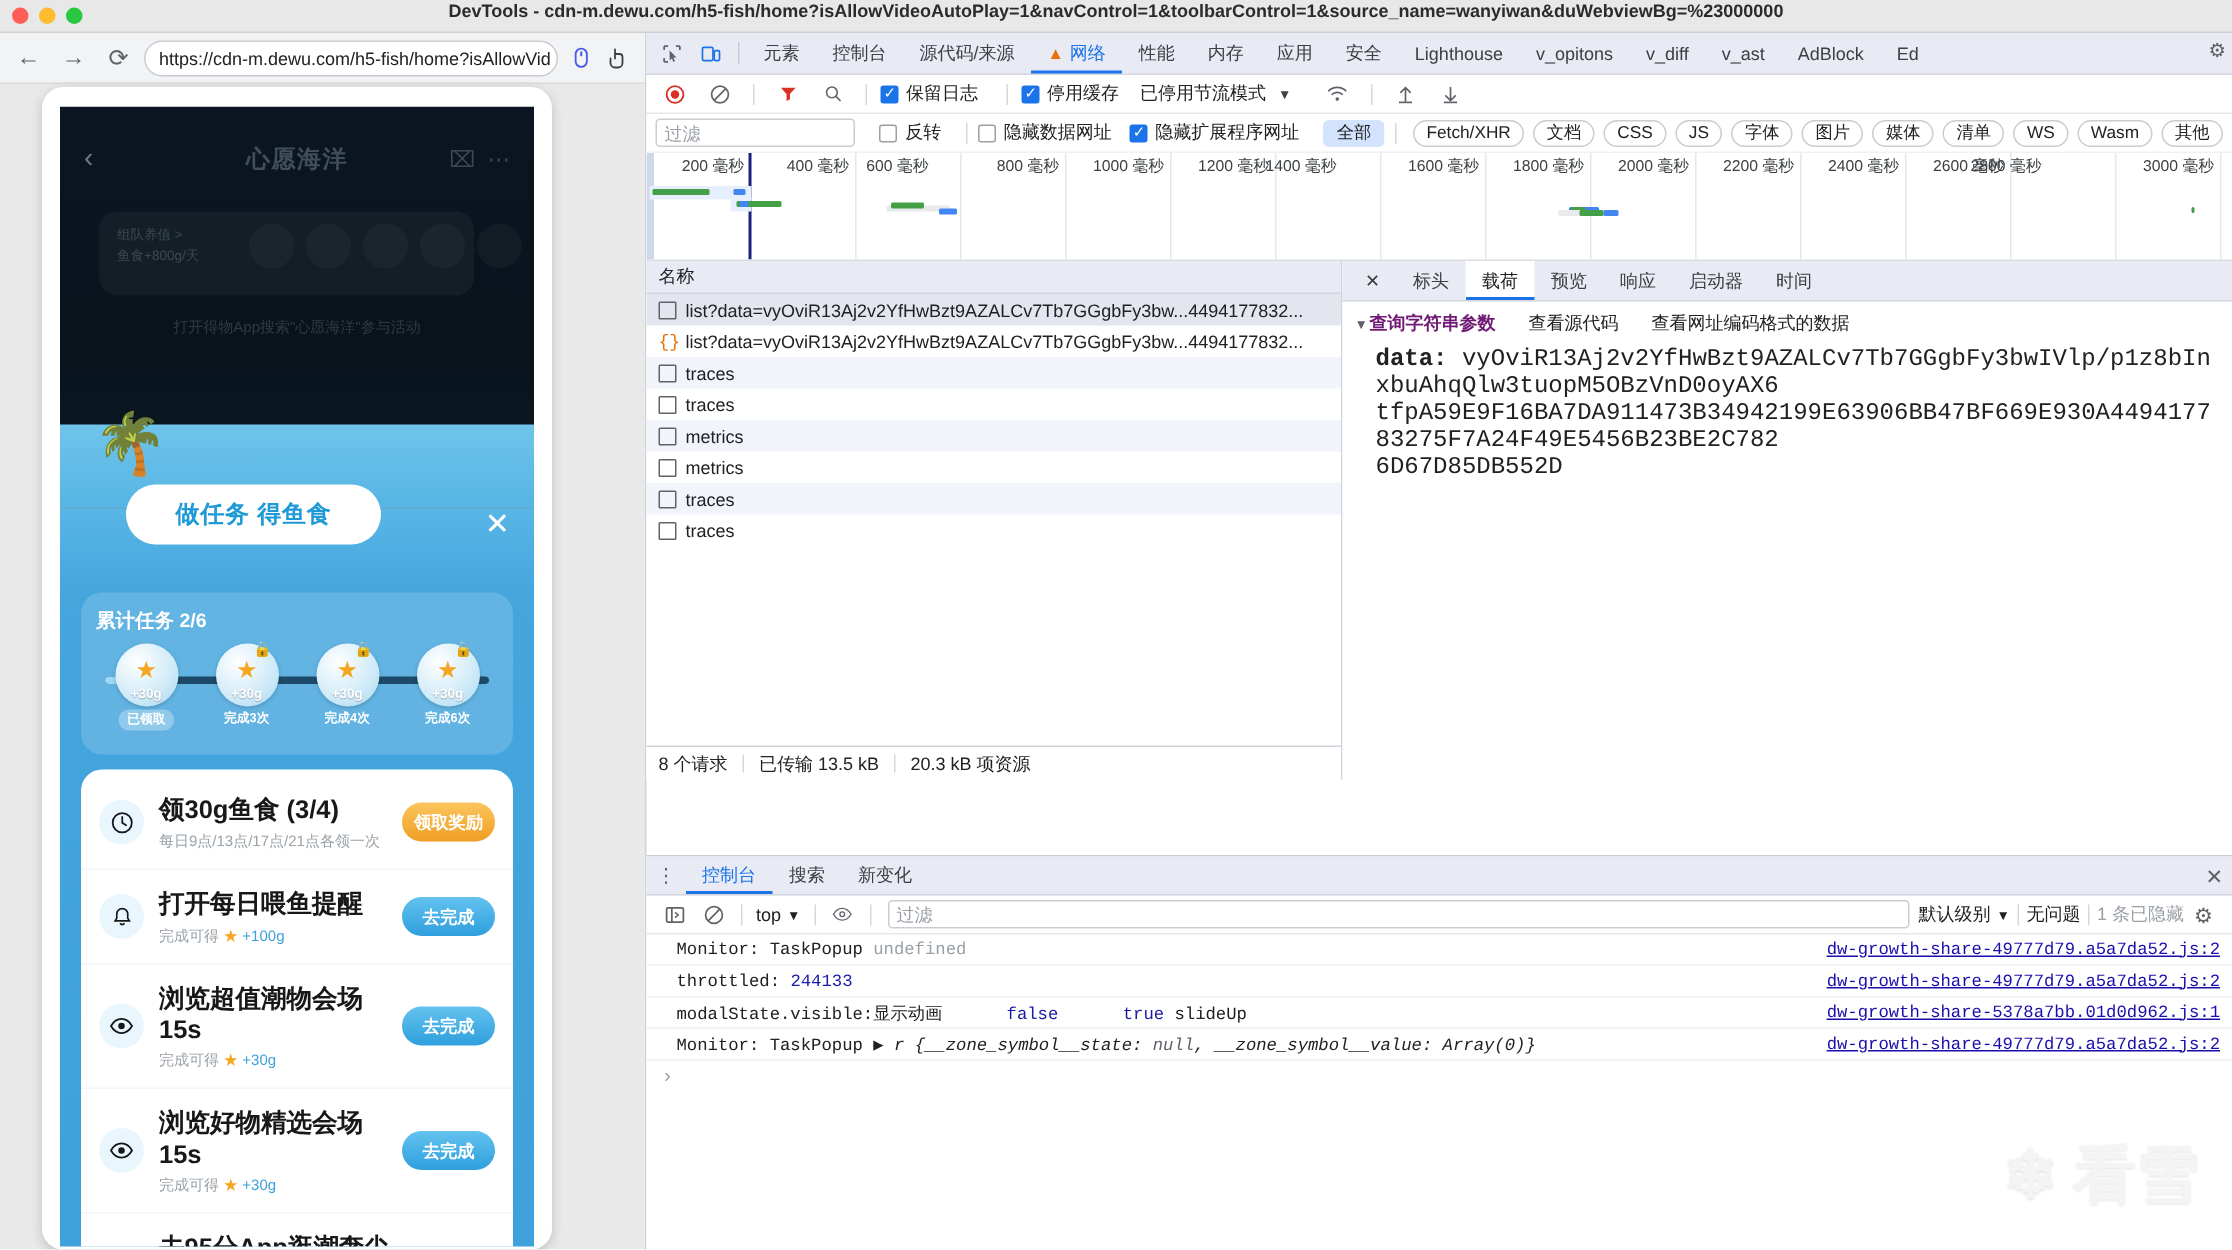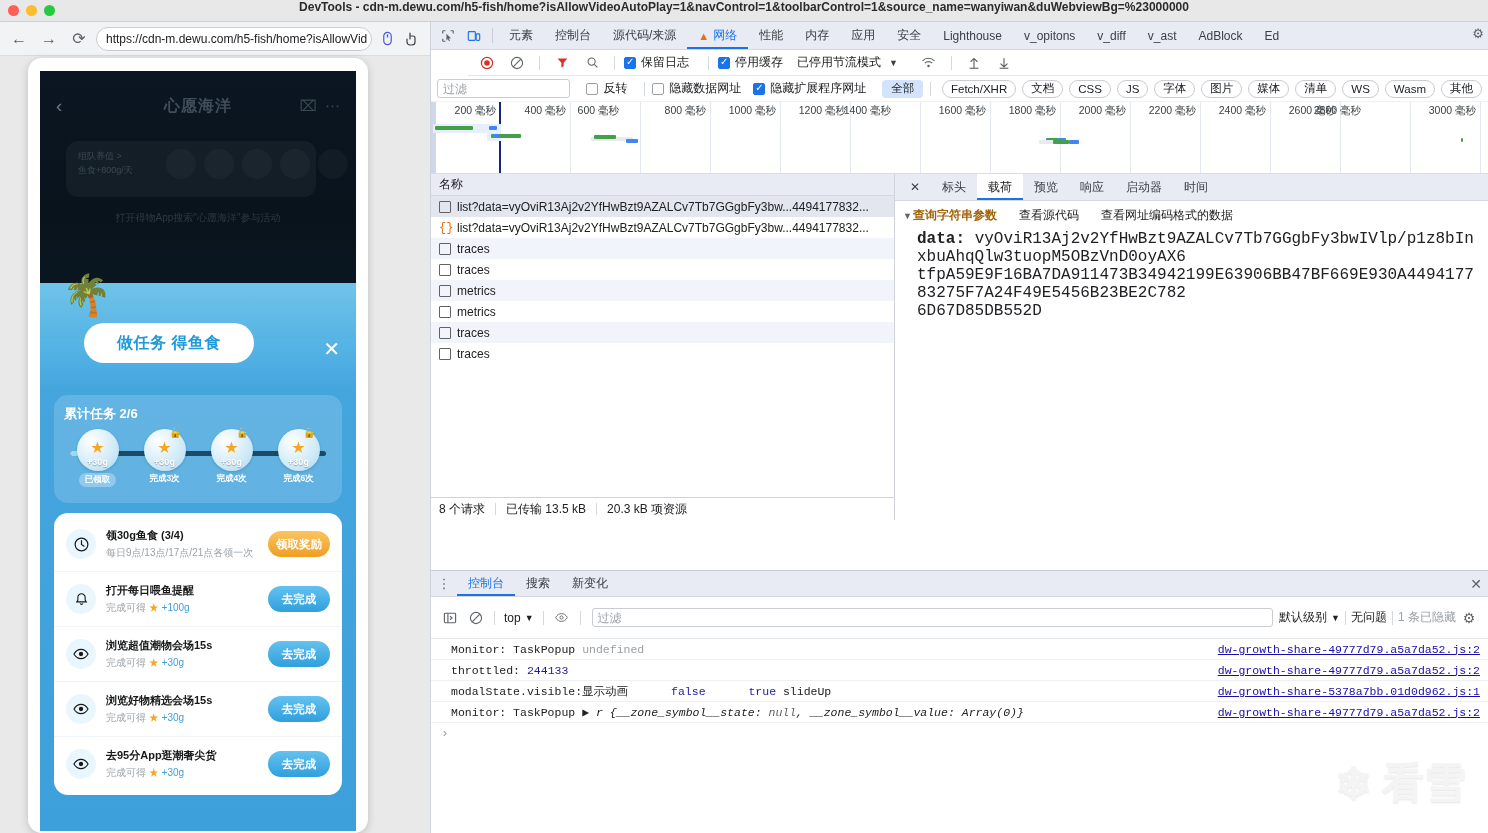--- a/index.html
+++ b/index.html
@@ -118,21 +118,21 @@
   .node-lbl.claimed { background: rgba(255,255,255,.3); border-radius: 7px; display: inline-block; padding: 1px 6px; }
 
   .task-card { margin: 10px 14px 0 14px; background: #ffffff; border-radius: 14px; padding: 4px 0; }
   .task-row { display: flex; align-items: center; padding: 11px 12px; border-bottom: 1px solid #f1f5f8; }
   .task-row:last-child { border-bottom: none; }
   .task-ico {
     width: 30px; height: 30px; border-radius: 50%; background: #eaf6fd;
     display: flex; align-items: center; justify-content: center; font-size: 15px; color: #223; flex: none;
   }
   .task-body { flex: 1; margin-left: 10px; min-width: 0; }
-  .task-title { font-size: 11px; font-weight: bold; color: #16181a; }
+  .task-title { font-size: 17px; font-weight: bold; color: #16181a; }
   .task-sub { font-size: 10px; color: #9aa2a8; margin-top: 3px; }
   .task-sub .g { color: #3ea0da; }
   .task-sub .s { color: #f5a623; }
   .btn-go {
     flex: none; width: 62px; height: 26px; border-radius: 13px;
     background: linear-gradient(180deg,#63c2ef,#2f9fdd);
     color: #ffffff; font-size: 11.5px; font-weight: bold;
     display: flex; align-items: center; justify-content: center;
   }
   .btn-claim {
@@ -156,21 +156,21 @@
   .dt-sep { width: 1px; background: #c9ccd6; margin: 6px 5px; }
   .dt-tab {
     padding: 0 11px; display: flex; align-items: center; gap: 4px;
     color: #3c4043; font-size: 12px; white-space: nowrap;
   }
   .dt-tab.active { color: #1a73e8; box-shadow: inset 0 -2px 0 #1a73e8; font-weight: normal; }
   .warn-tri { color: #e8710a; font-size: 11px; }
 
   .dt-toolbar {
     height: 26px; display: flex; align-items: center; gap: 4px; padding: 0 6px;
-    border-bottom: 1px solid #e6e8ec; background: #fff; margin-left: 37px;
+    border-bottom: 1px solid #e6e8ec; background: #fff;
   }
   .tb-ico { width: 26px; height: 22px; display: flex; align-items: center; justify-content: center; color: #5f6368; font-size: 14px; }
   .tb-sep { width: 1px; height: 14px; background: #d5d8dd; margin: 0 5px; }
   .cbx { width: 12px; height: 12px; border: 1px solid #9aa0a6; border-radius: 2px; background: #fff; display: inline-block; flex: none; }
   .cbx.on { background: #1a73e8; border-color: #1a73e8; position: relative; }
   .cbx.on:after { content: "✓"; position: absolute; left: 1px; top: -2px; font-size: 10px; color: #fff; }
   .lbl { margin-left: 5px; margin-right: 10px; color: #202124; white-space: nowrap; }
   .chk-grp { display: flex; align-items: center; }
 
   .dt-filterbar {
@@ -220,31 +220,31 @@
   }
   .sum-sep { width: 1px; height: 12px; background: #d5d8dd; margin: 0 10px; }
 
   .detail-pane { flex: 1; display: flex; flex-direction: column; background: #fff; }
   .detail-tabs { height: 27px; background: #e8eaf4; border-bottom: 1px solid #d4d7e0; display: flex; align-items: stretch; padding-left: 4px; }
   .dtab { padding: 0 11px; display: flex; align-items: center; font-size: 12px; color: #3c4043; }
   .dtab.active { background: #ffffff; color: #202124; box-shadow: inset 0 -2px 0 #1a73e8; }
   .detail-body { flex: 1; padding: 6px 0 0 0; overflow: hidden; }
   .sect-head { display: flex; align-items: center; padding: 0 8px; gap: 0; font-size: 12px; }
   .caret { font-size: 9px; color: #5f6368; margin-right: 1px; }
-  .sect-title { font-weight: bold; color: #a16207; }
+  .sect-title { font-weight: bold; color: #701a75; }
   .sect-link { margin-left: 22px; color: #202124; }
   .kv { padding: 6px 8px 0 22px; font-family: "Liberation Mono", monospace; font-size: 16px; line-height: 18px; color: #202124; word-break: break-all; }
   .kv .k { font-weight: bold; }
 
   
   .drawer { position: absolute; left: 0; right: 0; bottom: 0; top: 548px; background: #fff; border-top: 1px solid #c9ccd0; display: flex; flex-direction: column; }
   .drawer-tabs { height: 26px; background: #e8eaf4; display: flex; align-items: stretch; border-bottom: 1px solid #d4d7e0; position: relative; }
   .kebab { width: 26px; display: flex; align-items: center; justify-content: center; color: #5f6368; font-size: 13px; letter-spacing: 0; }
   .drawer-close { position: absolute; right: 6px; top: 5px; color: #5f6368; font-size: 14px; }
-  .console-toolbar { height: 42px; display: flex; align-items: center; padding: 0 6px; border-bottom: 1px solid #e6e8ec; gap: 0; }
+  .console-toolbar { height: 26px; display: flex; align-items: center; padding: 0 6px; border-bottom: 1px solid #e6e8ec; gap: 0; }
   .ctx-sel { display: flex; align-items: center; font-size: 12px; color: #202124; padding: 0 4px; gap: 4px; }
   .console-filter { flex: 1; height: 19px; border: 1px solid #c9ccd0; border-radius: 3px; color: #9aa0a6; padding: 0 5px; line-height: 18px; margin: 0 6px; }
   .level-sel { display: flex; align-items: center; gap: 4px; font-size: 12px; color: #202124; white-space: nowrap; }
   .muted { color: #9aa0a6; }
   .console-rows { flex: 1; overflow: hidden; font-family: "Liberation Mono", monospace; font-size: 11.5px; }
   .c-row { height: 21px; display: flex; align-items: center; border-bottom: 1px solid #eef0f4; padding-left: 20px; white-space: nowrap; }
   .c-msg { flex: 1; color: #202124; }
   .c-src { color: #1a0dab; text-decoration: underline; padding-right: 8px; }
   .c-undef { color: #9aa0a6; }
   .c-num { color: #1a1aa6; }

